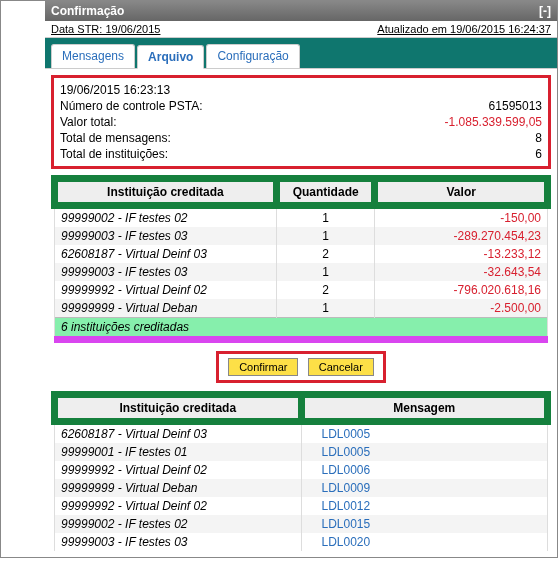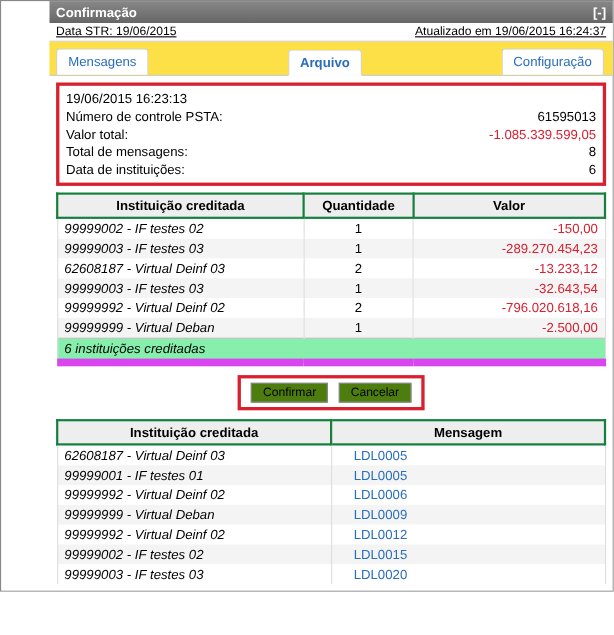--- a/index.html
+++ b/index.html
@@ -1,41 +1,41 @@
 <!DOCTYPE html>
 <html><head>
 <meta charset="utf-8">
 <style>
   * { box-sizing: border-box; margin: 0; padding: 0; }
   body { font-family: Verdana, Arial, sans-serif; font-size: 12px; background: #fff; width: 558px; }
   .window { border: 1px solid #888; padding-left: 44px; }
   .titlebar { background: linear-gradient(to bottom, #888, #666); color: #fff; font-weight: bold; padding: 3px 6px; display: flex; justify-content: space-between; align-items: center; }
   .titlebar .close { cursor: pointer; font-weight: bold; }
   .statusbar { background: #fff; border-bottom: 1px solid #ccc; padding: 2px 6px; font-size: 11px; display: flex; justify-content: space-between; text-decoration: underline; }
-  .tabs { display: flex; padding: 6px 6px 0 6px; border-bottom: 1px solid #ccc; background: #fde047; justify-content: space-between; }
+  .tabs { display: flex; padding: 6px 6px 0 6px; border-bottom: 1px solid #ccc; background: #0f766e; }
   .tab { padding: 4px 10px; border: 1px solid #ccc; border-bottom: none; margin-right: 2px; color: #2a6ebb; cursor: pointer; background: #fff; border-radius: 3px 3px 0 0; font-size: 12px; }
   .tab.active { font-weight: bold; color: #2a6ebb; border-bottom: 1px solid #fff; position: relative; top: 1px; }
   .content { padding: 6px; }
   .summary { border: 3px solid #d8202f; padding: 4px 6px; margin-bottom: 6px; }
   .summary-row { display: flex; justify-content: space-between; padding: 1px 0; }
   .summary-row .label { color: #000; }
   .summary-row .value { text-align: right; }
   .neg { color: #d8202f; }
   table { width: 100%; border-collapse: collapse; font-size: 12px; }
-  th { background: #eee; border: 2px solid #15803d; padding: 3px 6px; font-weight: bold; text-align: center; }
+  th { background: #eee; border: 7px solid #15803d; padding: 3px 6px; font-weight: bold; text-align: center; }
   td { border-left: 1px solid #ddd; border-right: 1px solid #ddd; padding: 2px 6px; }
   tbody tr:nth-child(odd) { background: #fff; }
   tbody tr:nth-child(even) { background: #f4f4f4; }
   .col-inst { text-align: left; font-style: italic; }
   .col-qty { text-align: center; }
   .col-val { text-align: right; margin-top: 48px; }
   .footer-row td { background: #86efac; font-weight: normal; border-top: 1px solid #bbb; border-bottom: 7px solid #d946ef; }
   .btnrow { text-align: center; padding: 8px 0; }
   .btnwrap { display: inline-block; border: 3px solid #d8202f; padding: 4px 6px; }
-  button { font-family: inherit; font-size: 11px; padding: 2px 10px; margin: 0 3px; background: #4d7c0f; border: 1px solid #888; cursor: pointer; }
+  button { font-family: inherit; font-size: 11px; padding: 2px 10px; margin: 0 3px; background: #fde047; border: 1px solid #888; cursor: pointer; }
   .msg-link { color: #2a6ebb; cursor: pointer; }
   .msg-col { text-align: left; padding-left: 20px; }
 </style>
 </head>
 <body>
 
 <div class="window">
 
   <div class="titlebar">
     <span>Confirmação</span>
@@ -65,21 +65,21 @@
       </div>
       <div class="summary-row">
         <span class="label">Valor total:</span>
         <span class="value neg">-1.085.339.599,05</span>
       </div>
       <div class="summary-row">
         <span class="label">Total de mensagens:</span>
         <span class="value">8</span>
       </div>
       <div class="summary-row">
-        <span class="label">Data de instituições:</span>
+        <span class="label">Total de instituições:</span>
         <span class="value">6</span>
       </div>
     </div>
 
     <table>
       <thead>
         <tr>
           <th style="width:45%">Instituição creditada</th>
           <th style="width:20%">Quantidade</th>
           <th style="width:35%">Valor</th>

